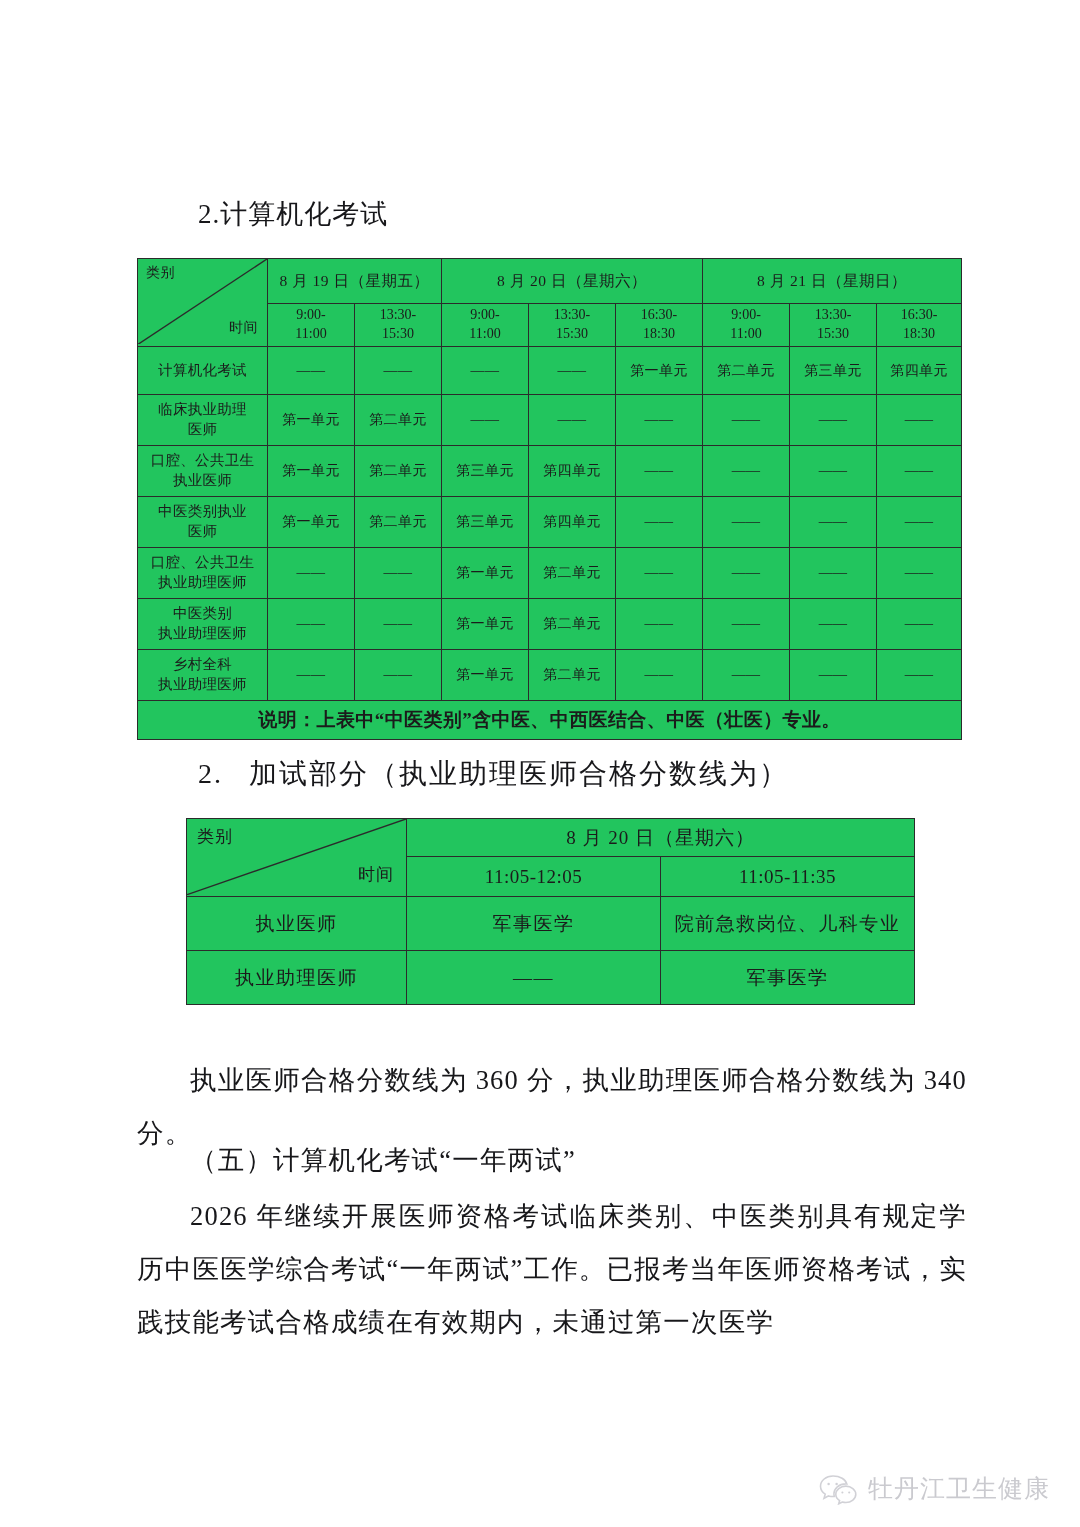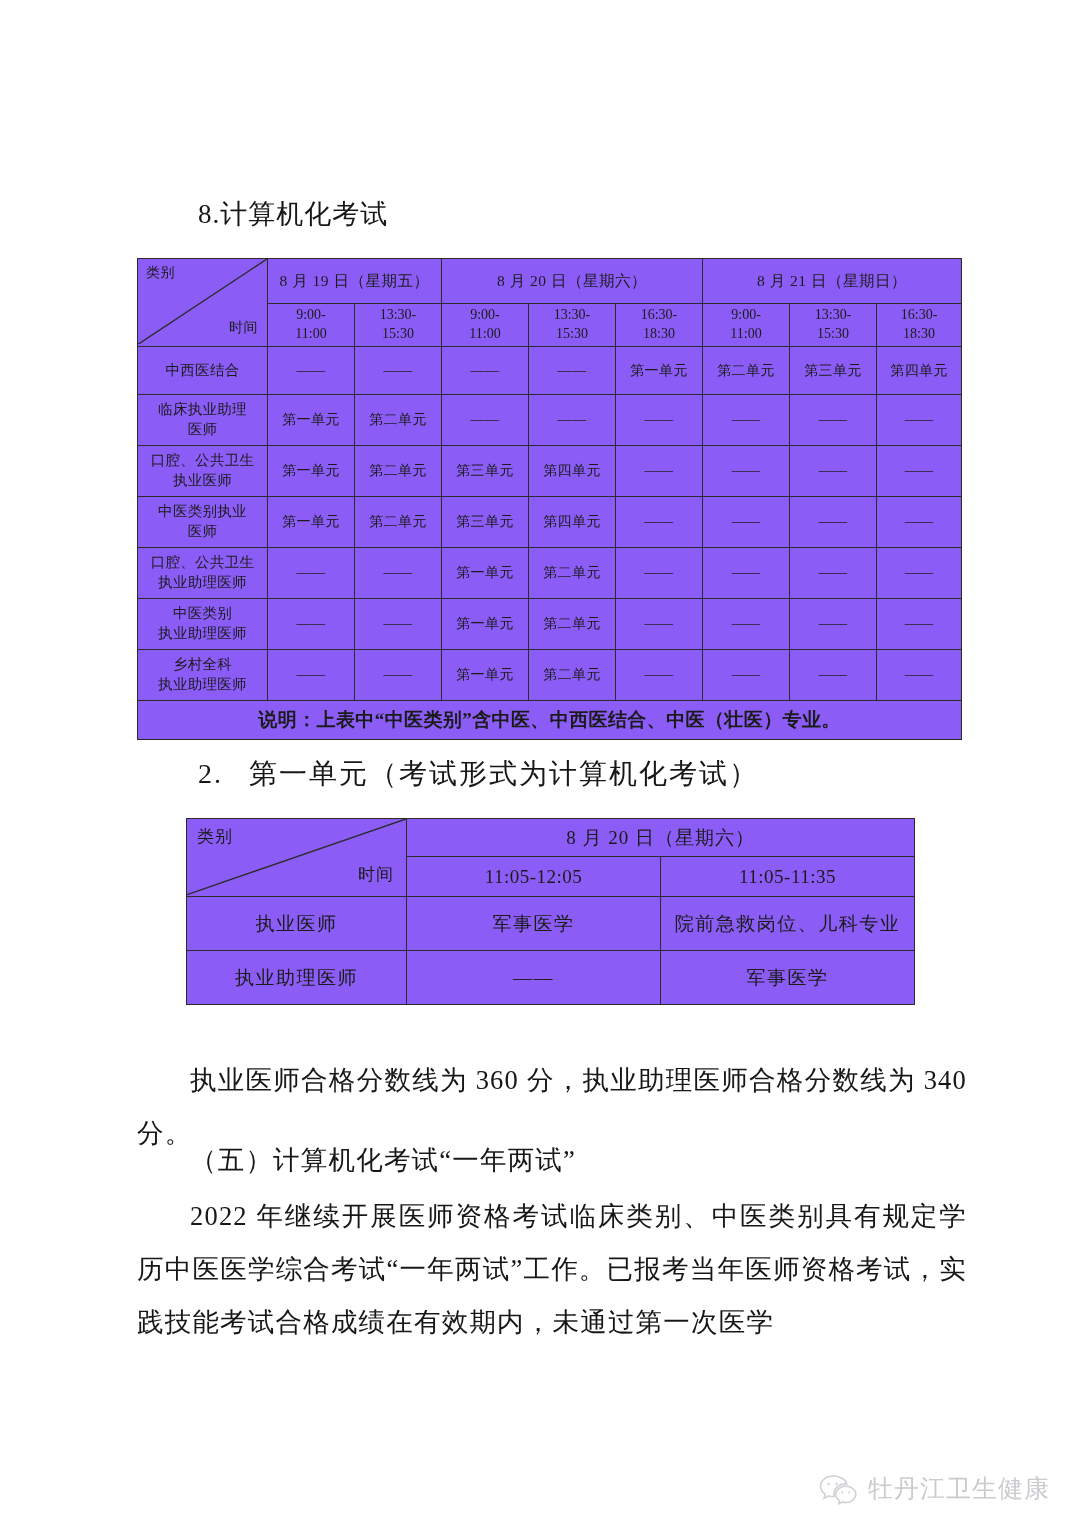--- a/index.html
+++ b/index.html
@@ -32,21 +32,21 @@
   }
   #heading-1 { left: 198px; top: 196px; }
   #heading-2 { left: 198px; top: 755px; font-size: 28px; letter-spacing: 2px; }
   #heading-2 .num { margin-right: 26px; }
 
   
   table.sched {
     position: absolute;
     border-collapse: collapse;
     table-layout: fixed;
-    background: #8b5cf6;
+    background: #22c55e;
   }
   table.sched td,
   table.sched th {
     border: 1px solid #2b2b2b;
     text-align: center;
     vertical-align: middle;
     font-weight: normal;
     color: #1b1b1b;
     padding: 0;
   }
@@ -191,21 +191,21 @@
     color: #8b8b96;
     letter-spacing: 1px;
     white-space: nowrap;
   }
 </style>
 </head>
 <body>
 
 <div class="page">
 
-  <div class="section-heading" id="heading-1">8.计算机化考试</div>
+  <div class="section-heading" id="heading-1">2.计算机化考试</div>
 
   <table class="sched" id="table-cbt">
     <colgroup>
       <col style="width:130px">
       <col style="width:87px">
         <col style="width:87px">
       <col style="width:87px">
         <col style="width:87px">
         <col style="width:87px">
       <col style="width:87px">
@@ -231,21 +231,21 @@
         <td class="time-head">9:00-<br>11:00</td>
         <td class="time-head">13:30-<br>15:30</td>
         <td class="time-head">16:30-<br>18:30</td>
         <td class="time-head">9:00-<br>11:00</td>
         <td class="time-head">13:30-<br>15:30</td>
         <td class="time-head">16:30-<br>18:30</td>
       </tr>
     </thead>
     <tbody id="cbt-body">
         <tr>
-          <td class="rowlabel">中西医结合</td>
+          <td class="rowlabel">计算机化考试</td>
           <td>——</td>
           <td>——</td>
           <td>——</td>
           <td>——</td>
           <td>第一单元</td>
           <td>第二单元</td>
           <td>第三单元</td>
           <td>第四单元</td>
         </tr>
         <tr class="tall">
@@ -316,21 +316,21 @@
         </tr>
       </tbody>
     <tfoot>
       <tr class="note-row">
         <td colspan="9">说明：上表中“中医类别”含中医、中西医结合、中医（壮医）专业。</td>
       </tr>
     </tfoot>
   </table>
 
   <div class="section-heading" id="heading-2">
-    <span class="num">2.</span><span>第一单元（考试形式为计算机化考试）</span>
+    <span class="num">2.</span><span>加试部分（执业助理医师合格分数线为）</span>
   </div>
 
   <table class="sched" id="table-addon">
     <colgroup>
       <col style="width:220px">
       <col style="width:254px">
       <col style="width:254px">
     </colgroup>
     <thead>
       <tr>
@@ -359,21 +359,21 @@
           <td>——</td>
           <td>军事医学</td>
         </tr>
       </tbody>
   </table>
 
   <div class="para indent" id="para-score">执业医师合格分数线为 360 分，执业助理医师合格分数线为 340 分。</div>
 
   <div class="para indent" id="para-five">（五）计算机化考试“一年两试”</div>
 
-  <div class="para indent" id="para-2022">2022 年继续开展医师资格考试临床类别、中医类别具有规定学历中医医学综合考试“一年两试”工作。已报考当年医师资格考试，实践技能考试合格成绩在有效期内，未通过第一次医学</div>
+  <div class="para indent" id="para-2022">2026 年继续开展医师资格考试临床类别、中医类别具有规定学历中医医学综合考试“一年两试”工作。已报考当年医师资格考试，实践技能考试合格成绩在有效期内，未通过第一次医学</div>
 
   <div id="watermark">
     <svg width="40" height="32" viewBox="0 0 40 32">
       <path d="M15 3C8 3 2.5 7.6 2.5 13.2c0 3.2 1.8 6.1 4.7 8L6 25.3l4.6-2.4c1.4.4 2.9.6 4.4.6.5 0 1 0 1.4-.1-.3-.9-.5-1.8-.5-2.7 0-5.4 5.2-9.8 11.7-9.8.4 0 .8 0 1.2.1C27.7 6.5 22 3 15 3z" fill="none" stroke="#9a9aa5" stroke-width="1.6"></path>
       <circle cx="10.6" cy="11" r="1.25" fill="#9a9aa5"></circle>
       <circle cx="18.6" cy="11" r="1.25" fill="#9a9aa5"></circle>
       <path d="M27.8 13.1c-5.5 0-10 3.7-10 8.2 0 2.6 1.5 4.9 3.8 6.4l-.9 3.1 3.6-1.8c1.1.3 2.3.5 3.5.5 5.5 0 10-3.7 10-8.2s-4.5-8.2-10-8.2z" fill="none" stroke="#9a9aa5" stroke-width="1.6"></path>
       <circle cx="24.4" cy="19.5" r="1.05" fill="#9a9aa5"></circle>
       <circle cx="31.2" cy="19.5" r="1.05" fill="#9a9aa5"></circle>
     </svg>

